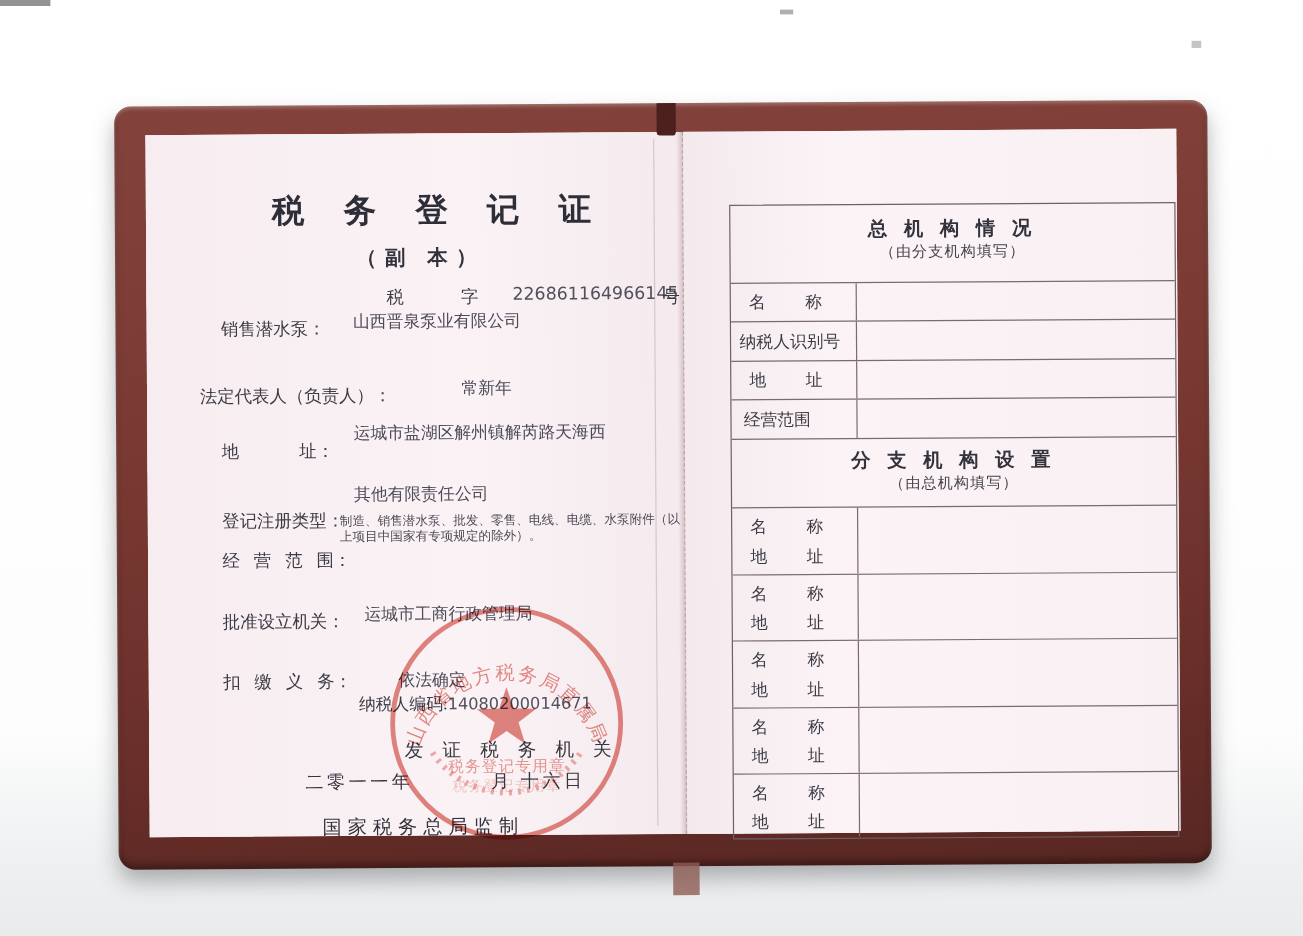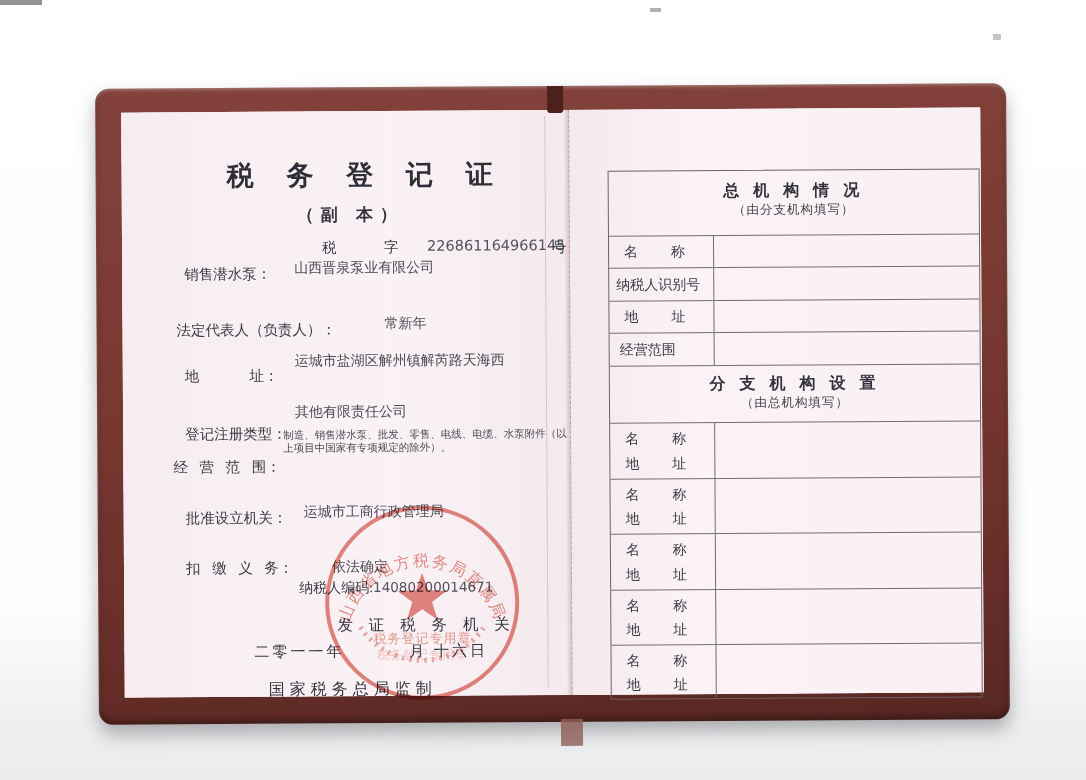--- a/index.html
+++ b/index.html
@@ -77,31 +77,31 @@
       <div class="t subtitle" style="left:175px;top:92px;">（副 本）</div>
 
       <div class="t lbl" style="left:200px;top:127px;">税</div>
       <div class="t lbl" style="left:262px;top:127px;">字</div>
       <div class="t num" style="left:305px;top:127px;font-size:14.5px;">226861164966145</div>
       <div class="t lbl" style="left:430px;top:128px;">号</div>
 
       <div class="t lbl" style="left:62px;top:153px;">销售潜水泵：</div>
       <div class="t val" style="left:172px;top:148px;">山西晋泉泵业有限公司</div>
 
-      <div class="t lbl" style="left:54px;top:209px;">法定代表人（负责人）：</div>
+      <div class="t lbl" style="left:44px;top:209px;">法定代表人（负责人）：</div>
       <div class="t val" style="left:262px;top:204px;">常新年</div>
 
       <div class="t lbl ws-addr" style="left:62px;top:255px;">地 址：</div>
       <div class="t val" style="left:172px;top:241px;">运城市盐湖区解州镇解芮路天海西</div>
 
       <div class="t lbl" style="left:62px;top:313px;">登记注册类型：</div>
       <div class="t val" style="left:172px;top:292px;">其他有限责任公司</div>
 
       <div class="t small-scope" style="left:160px;top:317px;">制造、销售潜水泵、批发、零售、电线、电缆、水泵附件（以上项目中国家有专项规定的除外）。</div>
-      <div class="t lbl ws1" style="left:50px;top:346px;">经 营 范 围：</div>
+      <div class="t lbl ws1" style="left:62px;top:346px;">经 营 范 围：</div>
 
       <div class="t lbl" style="left:62px;top:397px;">批准设立机关：</div>
       <div class="t val" style="left:180px;top:392px;">运城市工商行政管理局</div>
 
       <div class="t lbl ws1" style="left:62px;top:447px;">扣 缴 义 务：</div>
       <div class="t val" style="left:208px;top:447px;">依法确定</div>
 
       <div class="t" style="left:175px;top:467px;">
         <span class="lbl" style="font-size:14px;">纳税人编码:</span><span class="num" style="font-size:13.5px;text-align:center;">14080200014671</span>
       </div>

